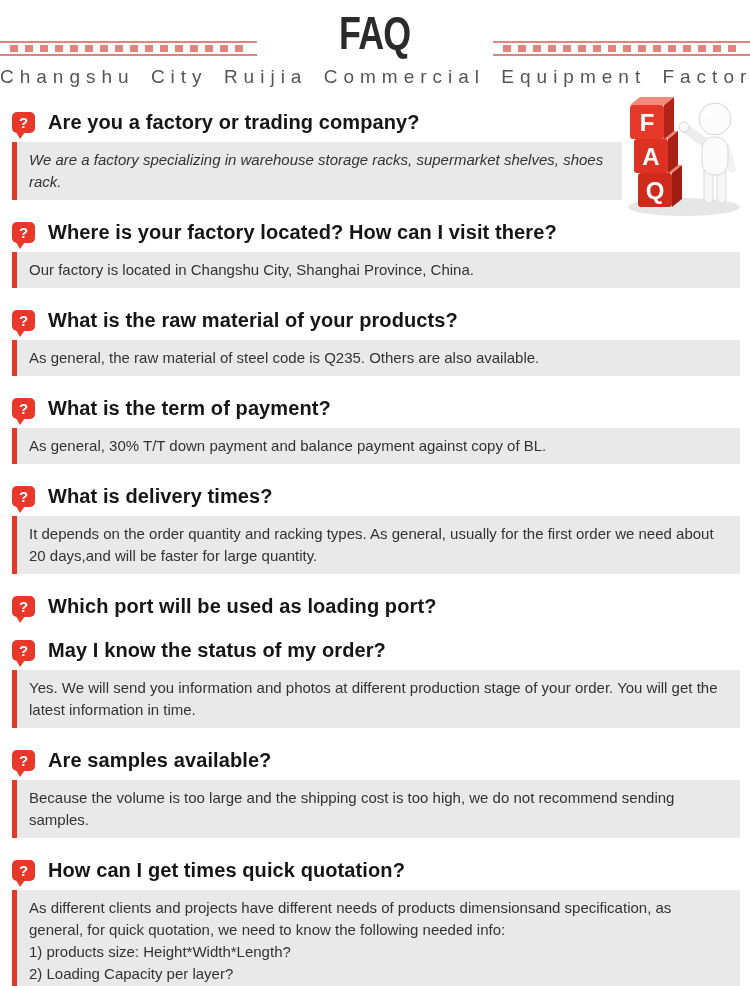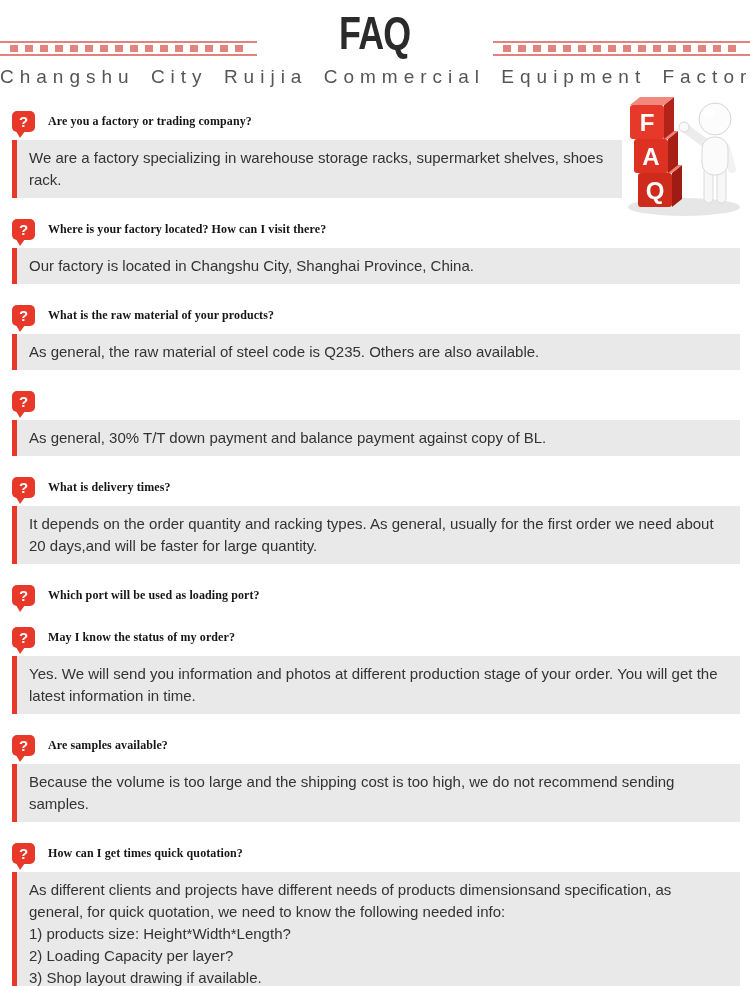--- a/index.html
+++ b/index.html
@@ -88,37 +88,36 @@
     content:"";
     position:absolute;
     left:4px;
     bottom:-6px;
     width:0;height:0;
     border-left:4px solid transparent;
     border-right:5px solid transparent;
     border-top:7px solid var(--accent);
   }
   .q-text{
-    font-size:12px;
+    font-size:20px;
     font-weight:bold;
     color:var(--question_text);
     margin-left:13px;
     letter-spacing:0.1px;
-    font-family:Liberation Serif, serif;
   }
   .a-box{
     background:var(--answer_bg);
     border-left:5px solid var(--accent);
     padding:7px 14px 7px 12px;
     font-size:15px;
     line-height:22px;
     color:var(--answer_text);
     white-space:pre-line;
   }
-  .faq-item.first .a-box{margin-right:118px;}
+  .faq-item.first .a-box{margin-right:118px;font-style:italic;}
   
   .illustration{
     position:absolute;
     top:-16px;
     right:-6px;
     width:130px;
     height:124px;
     z-index:1;
   }
 </style>
@@ -197,20 +196,21 @@
     <div class="q-row">
       <span class="q-icon">?</span>
       <span class="q-text">What is the raw material of your products?</span>
     </div>
     <div class="a-box">As general, the raw material of steel code is Q235. Others are also available.</div>
   </div>
 
   <div class="faq-item">
     <div class="q-row">
       <span class="q-icon">?</span>
+      <span class="q-text">What is the term of payment?</span>
     </div>
     <div class="a-box">As general, 30% T/T down payment and balance payment against copy of BL.</div>
   </div>
 
   <div class="faq-item">
     <div class="q-row">
       <span class="q-icon">?</span>
       <span class="q-text">What is delivery times?</span>
     </div>
     <div class="a-box">It depends on the order quantity and racking types. As general, usually for the first order we need about 20 days,and will be faster for large quantity.</div>

